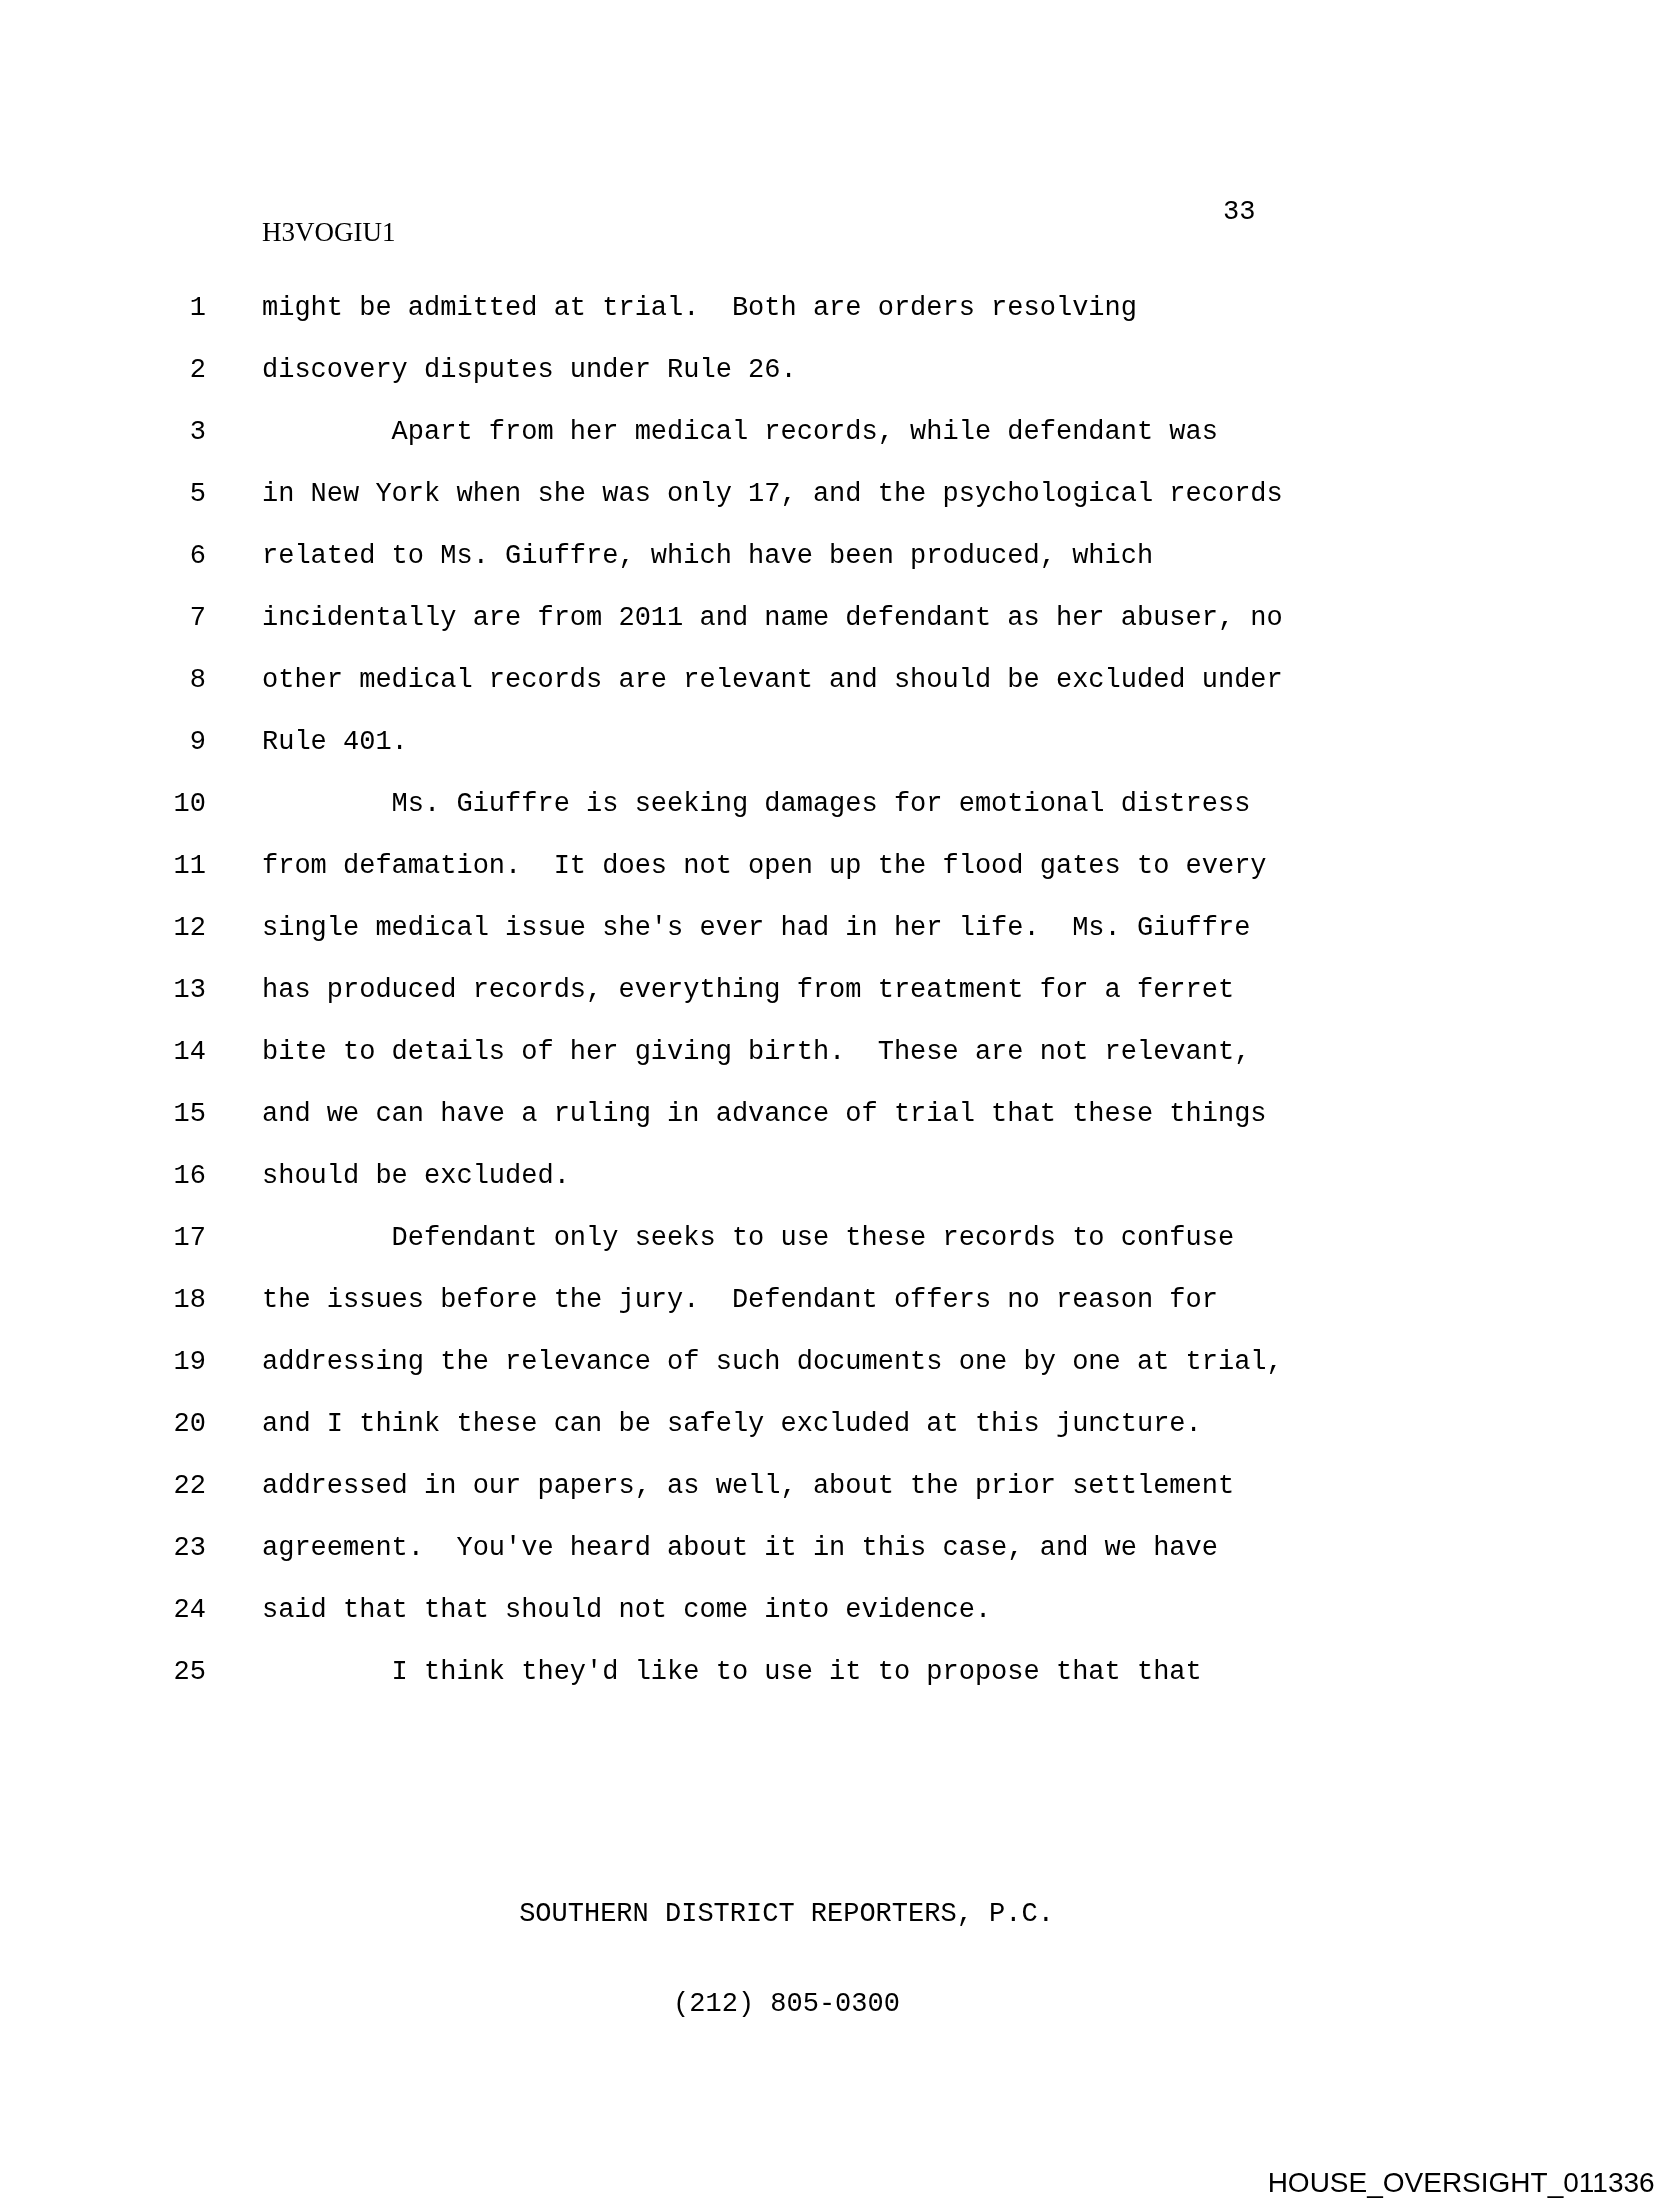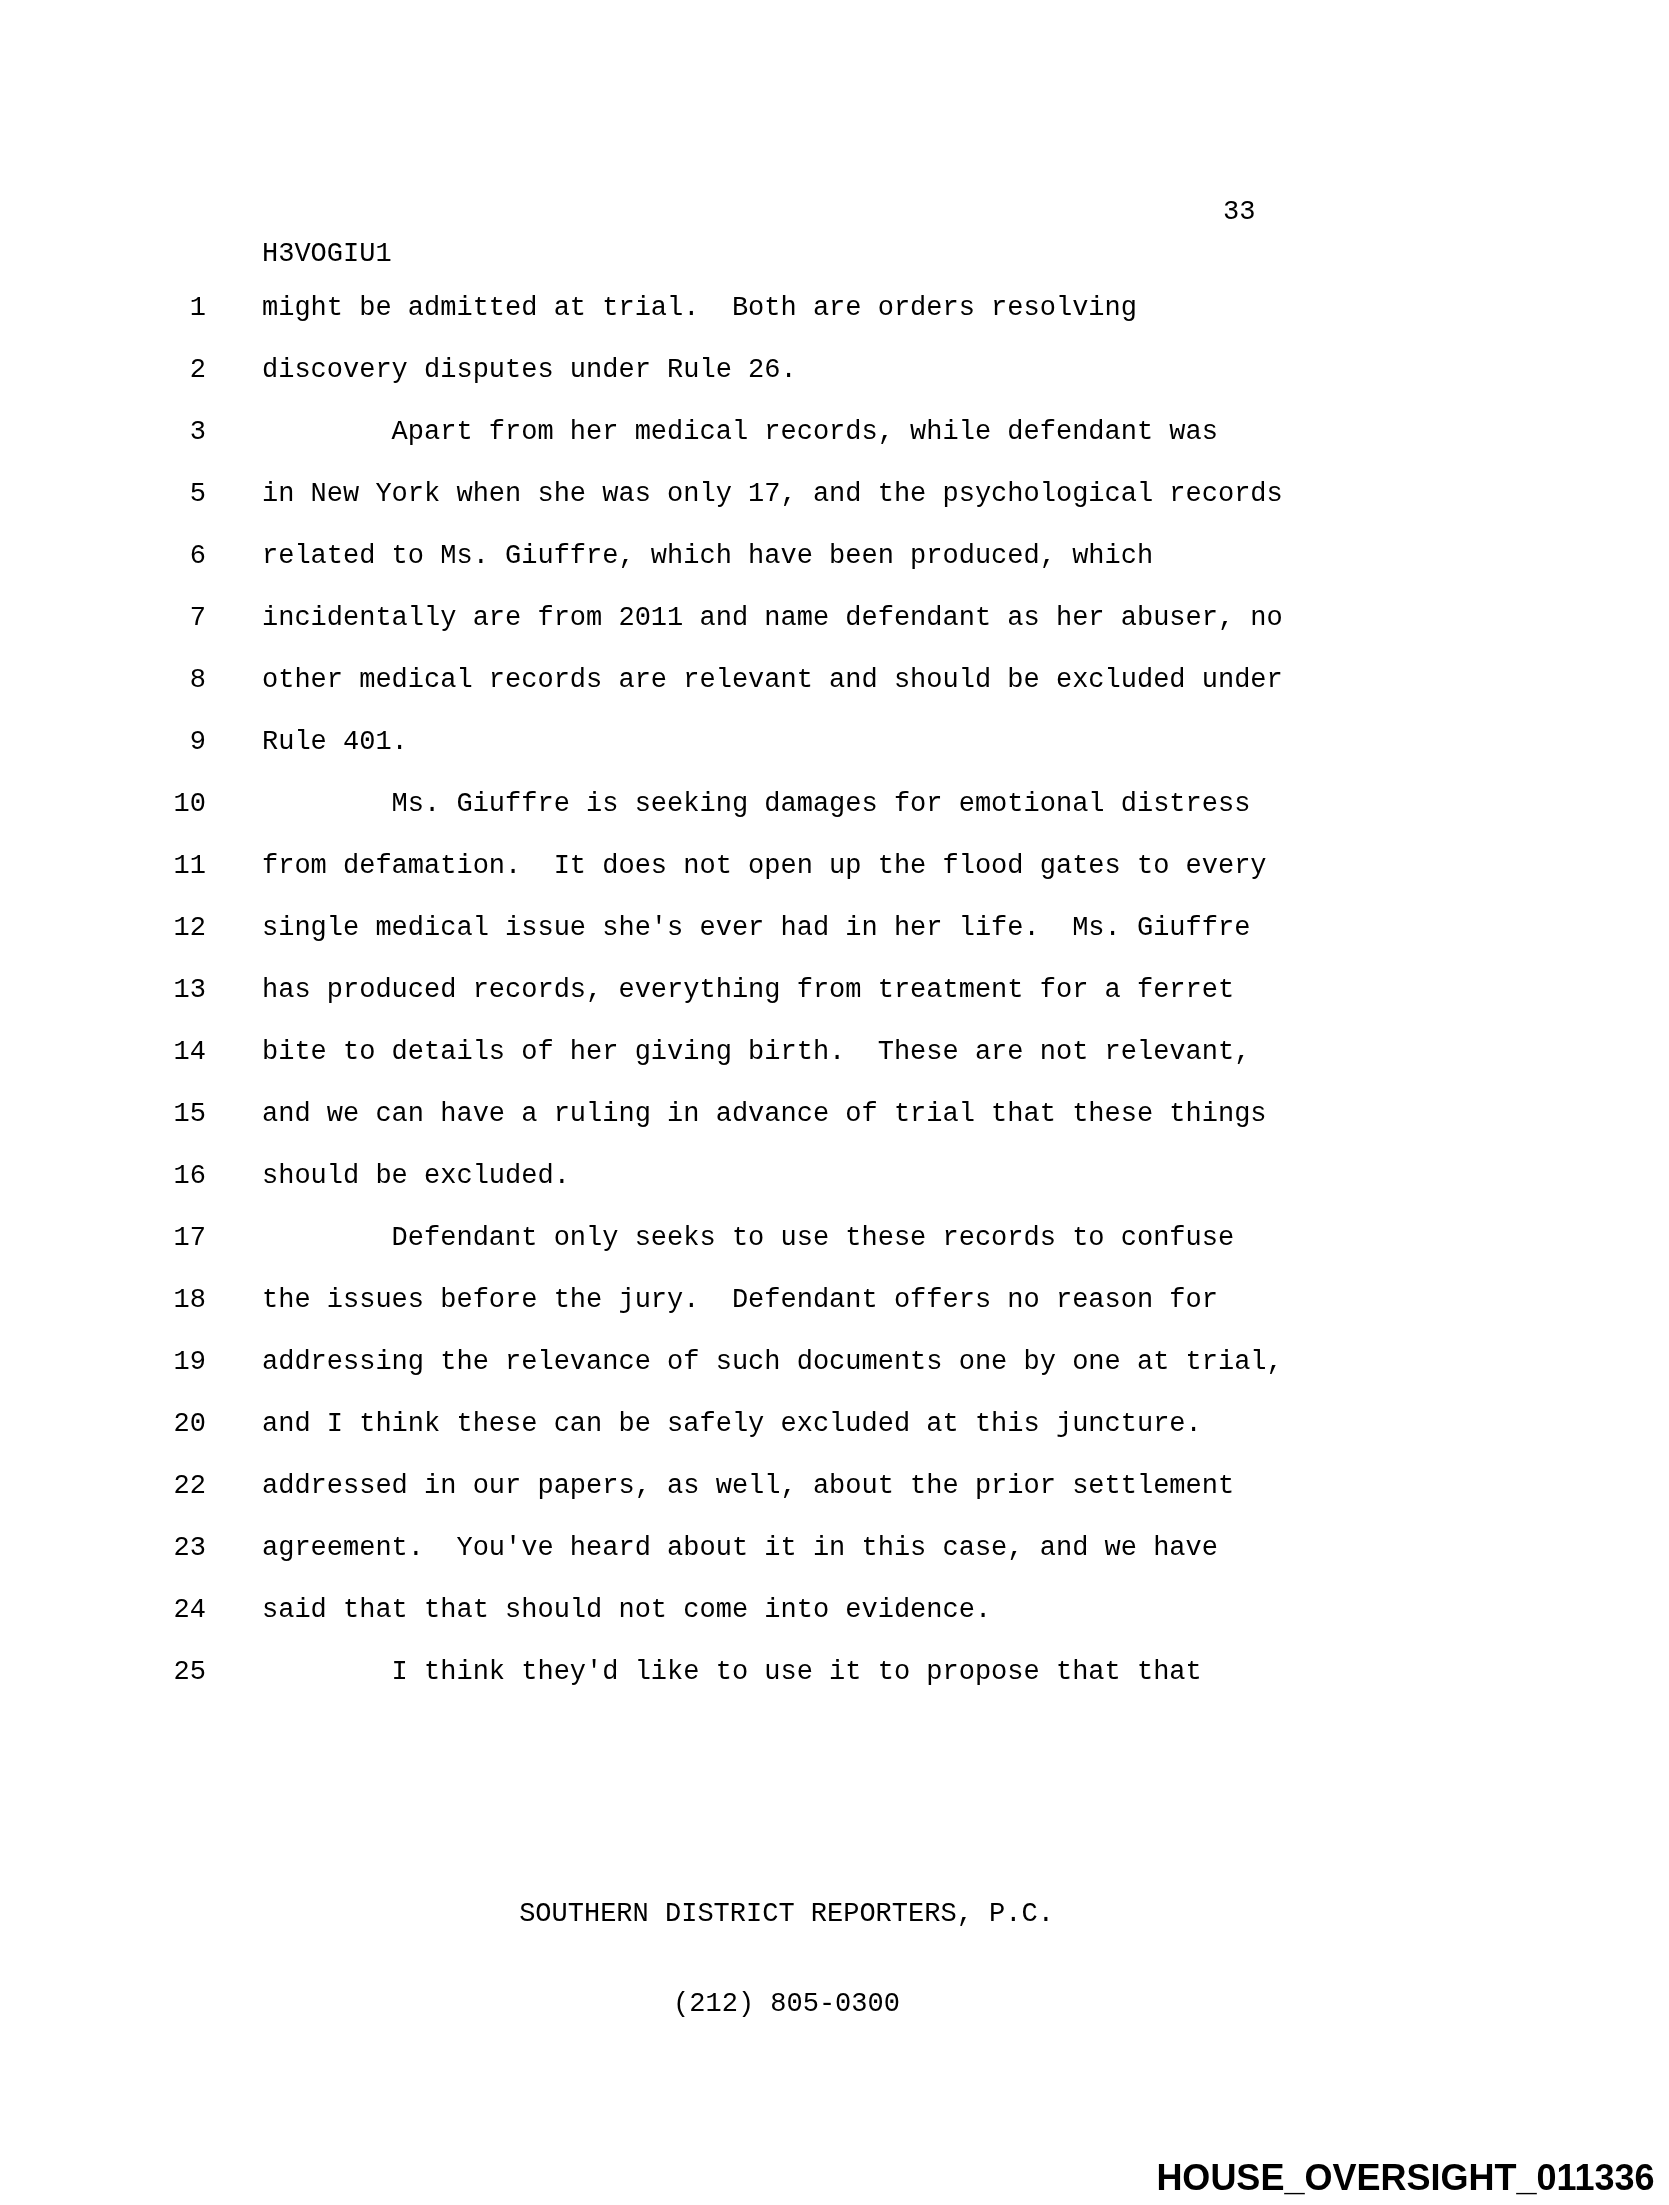--- a/index.html
+++ b/index.html
@@ -17,23 +17,24 @@
     color: #000000;
   }
   .page-number {
     position: absolute;
     top: 197px;
     left: 1223px;
     white-space: pre;
   }
   .header-id {
     position: absolute;
-    top: 239px;
+    top: 217px;
     left: 262px;
     white-space: pre;
+    font-family: Liberation Serif, serif;
   }
   .lines {
     position: absolute;
     top: 277px;
     left: 0;
     width: 1669px;
   }
   .row {
     height: 62px;
     line-height: 62px;
@@ -55,24 +56,23 @@
     width: 1021px;
     text-align: center;
     line-height: 30px;
     white-space: pre;
   }
   .watermark {
     position: absolute;
     right: 14.4px;
     bottom: 6.5px;
     font-family: "Liberation Sans", sans-serif;
-    font-size: 36px;
+    font-size: 28px;
     color: #000000;
     white-space: pre;
-    font-weight: bold;
   }
 </style>
 </head>
 <body>
 
 <div class="page-number">33</div>
 <div class="header-id">H3VOGIU1</div>
 
 <div class="lines">
   <div class="row"><span class="num">1</span><span class="txt">might be admitted at trial.  Both are orders resolving</span></div>

